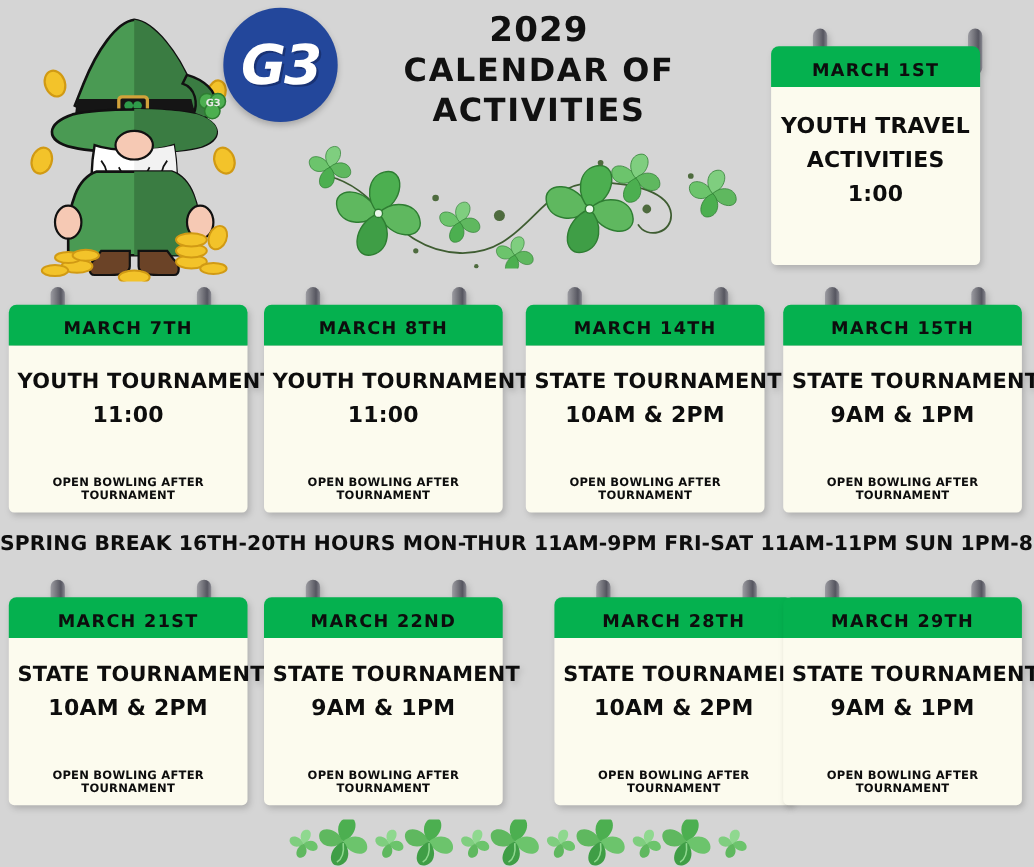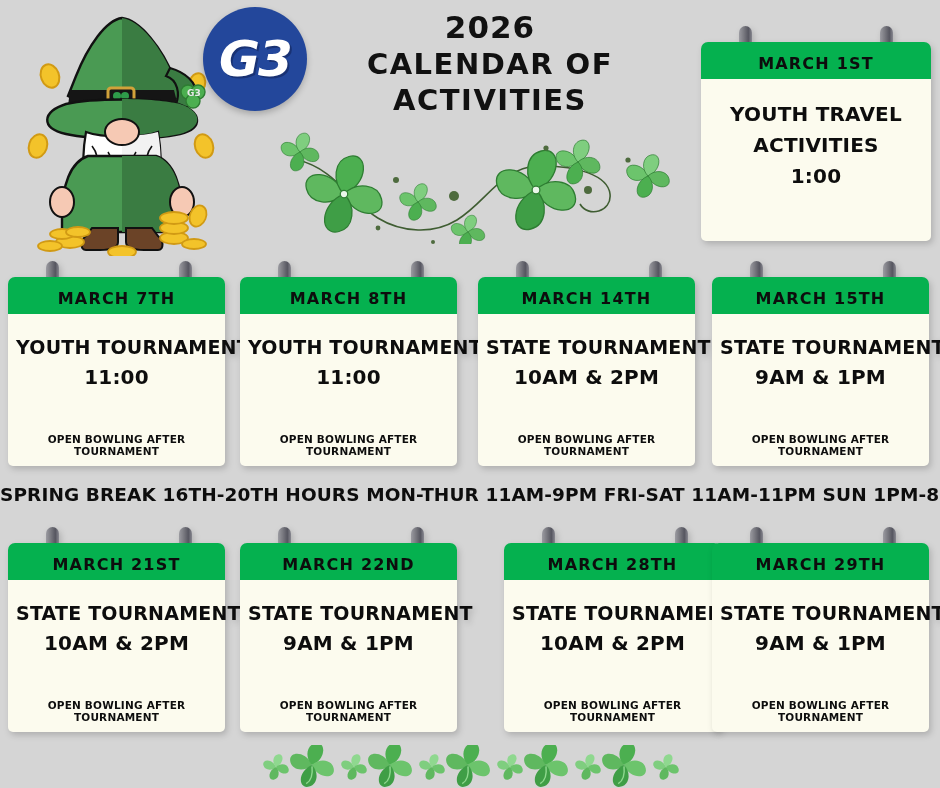--- a/index.html
+++ b/index.html
@@ -177,21 +177,21 @@
     font-family: "DejaVu Sans", sans-serif;
     font-weight: bold;
     font-size: 10.5px;
     letter-spacing: 0.2px;
     color: #0d0d0d;
     text-align: center;
     padding-bottom: 3px;
   }
 
   
-  .card.feature { width: 230px; }
+  .card.feature { width: 190px; }
   .card.feature .pegs { width: 230px; }
   .card.feature .card-body { padding-top: 20px; }
   .card.feature .event-line { font-size: 20px; line-height: 31px; }
 
   
   .springbreak {
     position: absolute;
     left: 0;
     top: 484px;
     width: 940px;
@@ -287,21 +287,21 @@
         <ellipse cx="176" cy="210" rx="8" ry="11" fill="#f3c32a" stroke="#d19a14" stroke-width="1.8" transform="rotate(22 176 210)"></ellipse>
       </g>
     </svg>
   </div>
 
   <div class="logo-badge">
     <div class="logo-text">G3</div>
   </div>
 
   <div class="title-block">
-    <div class="year-title">2026</div>
+    <div class="year-title">2029</div>
     <div class="calendar-title">CALENDAR OF ACTIVITIES</div>
   </div>
 
   <div class="clover-vine">
     <svg viewBox="0 0 400 112" width="400" height="112">
       <path d="M20 28 C 70 40 80 96 140 98 C 200 100 210 36 260 34 C 300 33 330 44 332 62 C 334 80 310 86 302 72" fill="none" stroke="#3f5d32" stroke-width="1.6"></path>
       <g fill="#4caf50" stroke="#2e7d32" stroke-width="1">
 
         <g transform="translate(66,62) scale(1.25)">
           <path d="M0 0 C -8 -20 -34 -20 -30 -4 C -27 8 -10 10 0 0 Z" fill="#5fb85f"></path>

